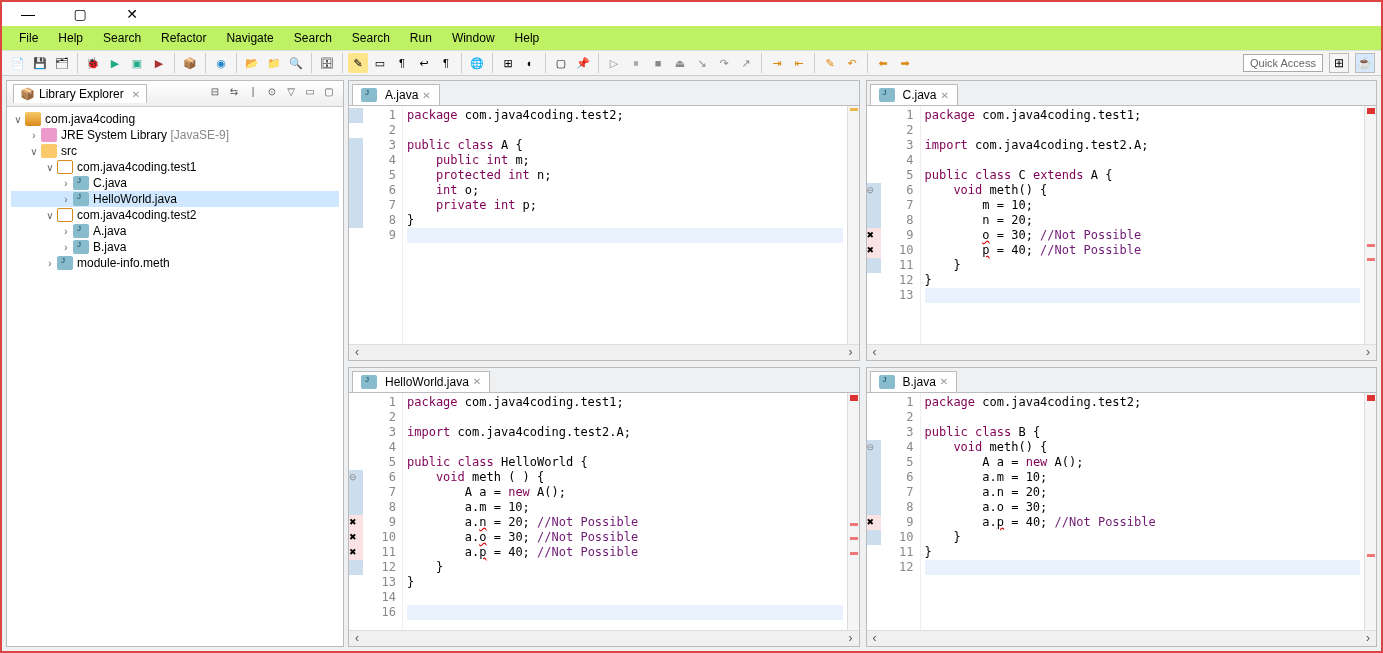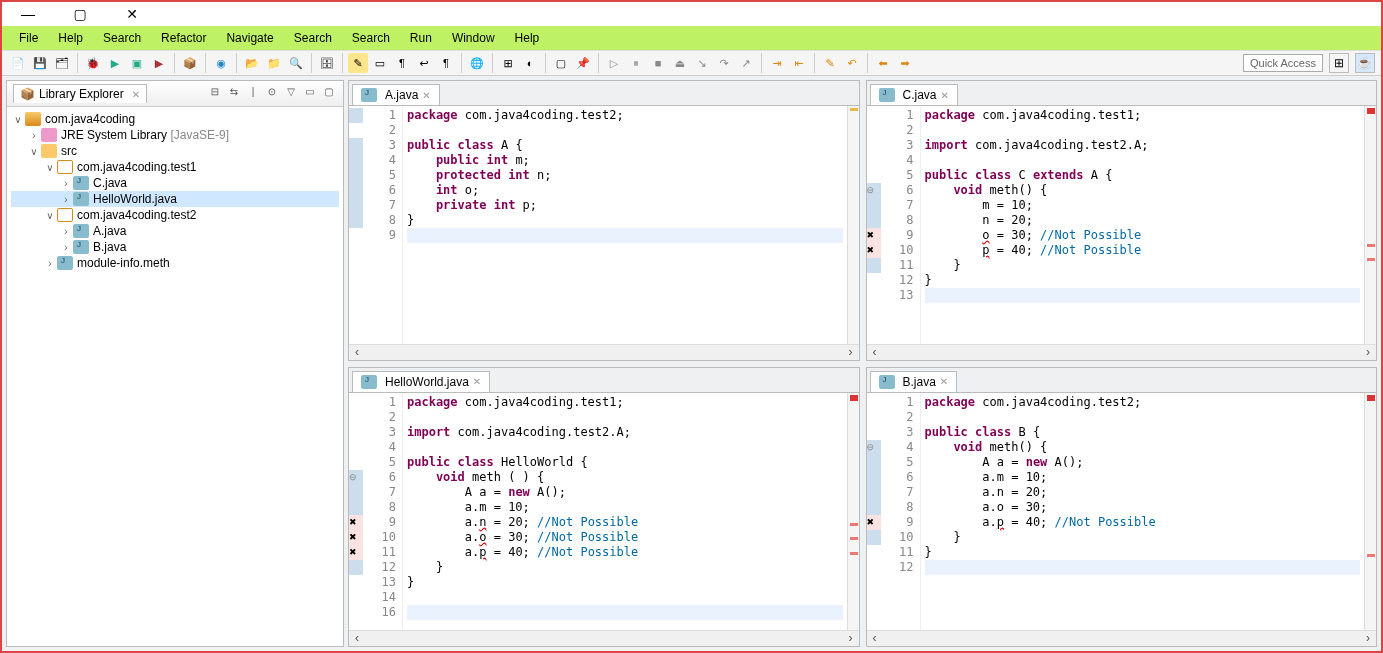--- a/index.html
+++ b/index.html
@@ -43,22 +43,22 @@
 .editor { background: #fff; border: 1px solid #bbb; display: flex; flex-direction: column; overflow: hidden; }
 .ed-tabs { display: flex; background: #eef0f2; border-bottom: 1px solid #bbb; padding-top: 3px; }
 .ed-tab { display: flex; align-items: center; gap: 4px; padding: 3px 8px; background: #fff; border: 1px solid #bbb; border-bottom: none; margin-left: 3px; cursor: pointer; }
 .ed-tab .x { color: #999; font-size: 10px; }
 .ed-body { flex: 1; display: flex; overflow: hidden; position: relative; }
 .gutter { width: 40px; text-align: right; padding-right: 6px; background: #fff; color: #888; font-family: Consolas, monospace; font-size: 12px; line-height: 15px; padding-top: 2px; border-right: 1px solid #eee; }
 .marker-col { width: 14px; background: #fff; font-size:9px; line-height:15px; padding-top:2px; }
 .code { flex: 1; font-family: Consolas, monospace; font-size: 12px; line-height: 15px; padding: 2px 4px; white-space: pre; overflow: hidden; }
 .ov-ruler { width: 12px; background: #f5f5f5; border-left: 1px solid #ddd; position: relative; }
 .ov-mark { position: absolute; right: 1px; width: 8px; height: 3px; }
-.kw { color: #7f0055; font-weight: bold; }
-.cm { color: #0369a1; }
+.kw { color: #7f0055; font-weight: normal; }
+.cm { color: #701a75; }
 .err { text-decoration: underline wavy #d00; }
 .current-line { background: #eaf2fe; display: inline-block; width: 100%; }
 .hscroll { height: 16px; background: #f0f0f0; border-top: 1px solid #ddd; display: flex; }
 .hscroll .arrow { width: 16px; text-align: center; color: #555; cursor: pointer; }
 .hscroll .track { flex: 1; }
 .fold { color:#888; font-size:9px; }
 .gutter-err { background:#fbe3e3; }
 </style>
 </head>
 <body>

